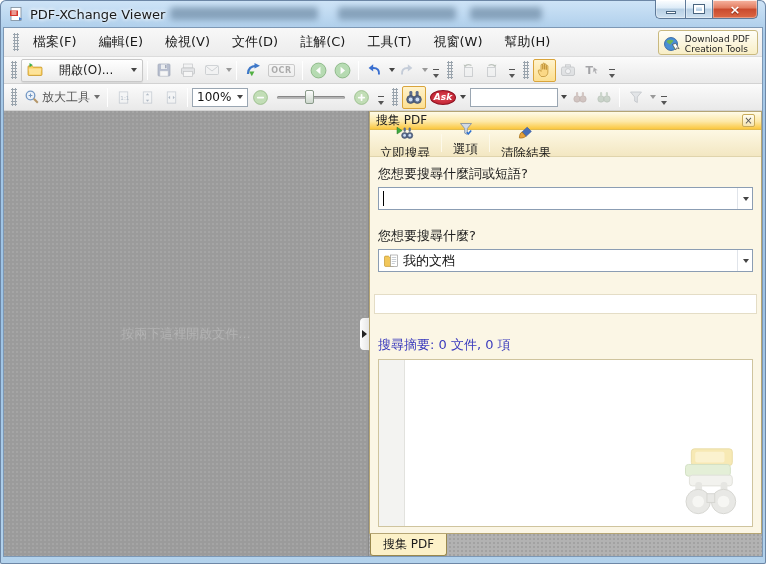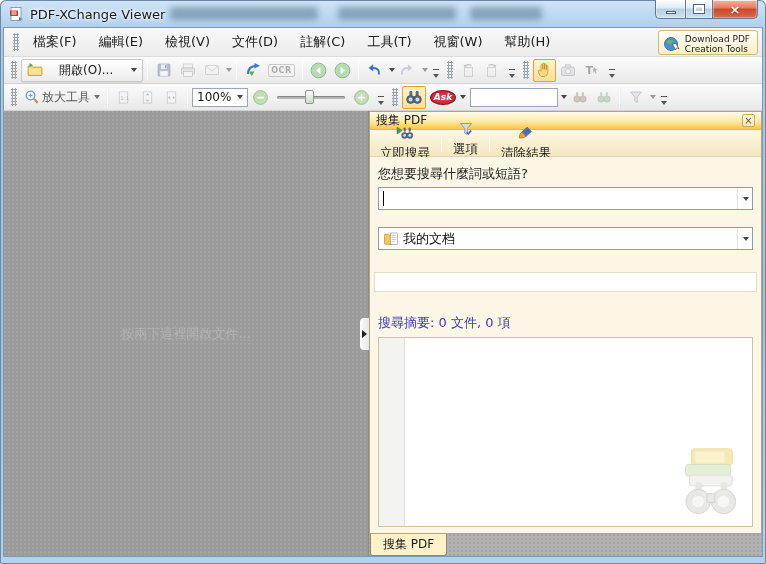--- a/index.html
+++ b/index.html
@@ -525,20 +525,21 @@
             <div class="p-label">您想要搜尋什麼詞或短語?</div>
             <div class="combo">
               <span class="cursor-bar"></span>
               <input class="combo-input" type="text" value="" style="">
               <span class="drop">
                   <i class="caret"></i>
                 </span>
             </div>
 
             <div class="gap1"></div>
+            <div class="p-label">您想要搜尋什麼?</div>
             <div class="combo">
               <span>
                 <svg width="16" height="16" viewBox="0 0 16 16">
                   <path d="M1.5 4c0-.5.4-.9.9-.9h3l1.1 1.1h3.6c.5 0 .9.4.9.9v7.4c0 .5-.4.9-.9.9H2.4c-.5 0-.9-.4-.9-.9z" fill="#f2c75a" stroke="#b88a1e" stroke-width="0.6"></path>
                   <rect x="7.5" y="2" width="7" height="11.5" fill="#fff" stroke="#8a8a8a" stroke-width="0.6"></rect>
                   <path d="M8.8 4.5h4.4M8.8 6.5h4.4M8.8 8.5h4.4M8.8 10.5h3" stroke="#b0b8c0" stroke-width="0.7"></path>
                 </svg>
               </span>
               <span class="combo-text">我的文档</span>
               <span class="drop">

